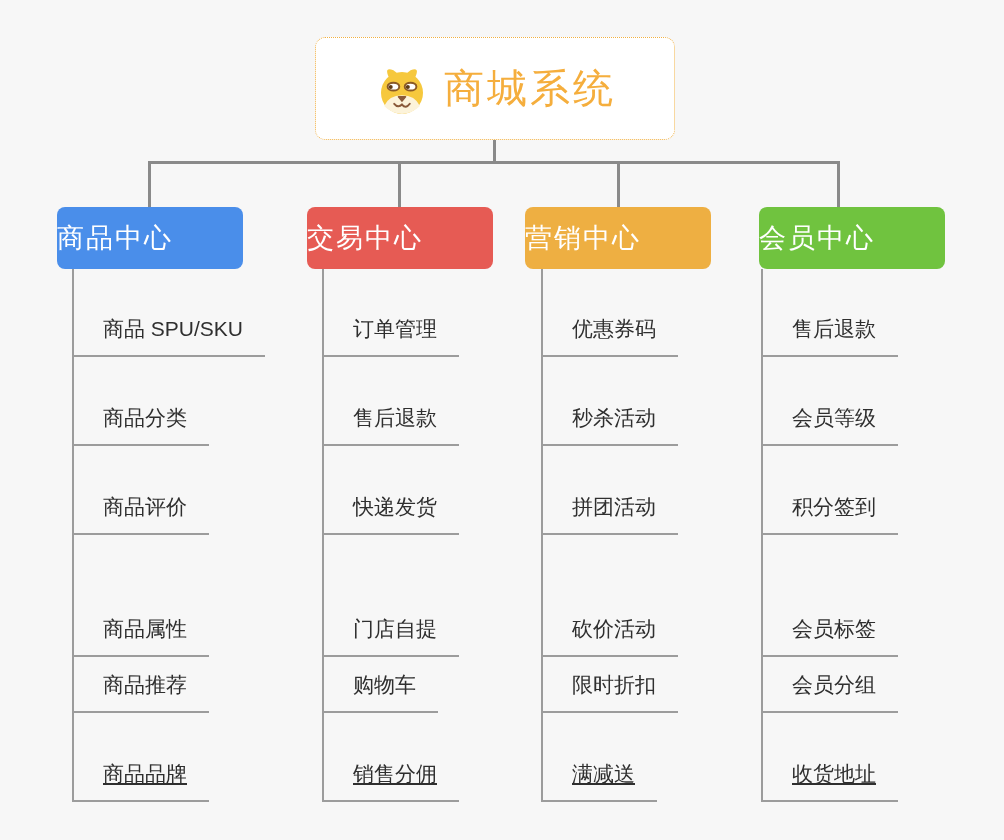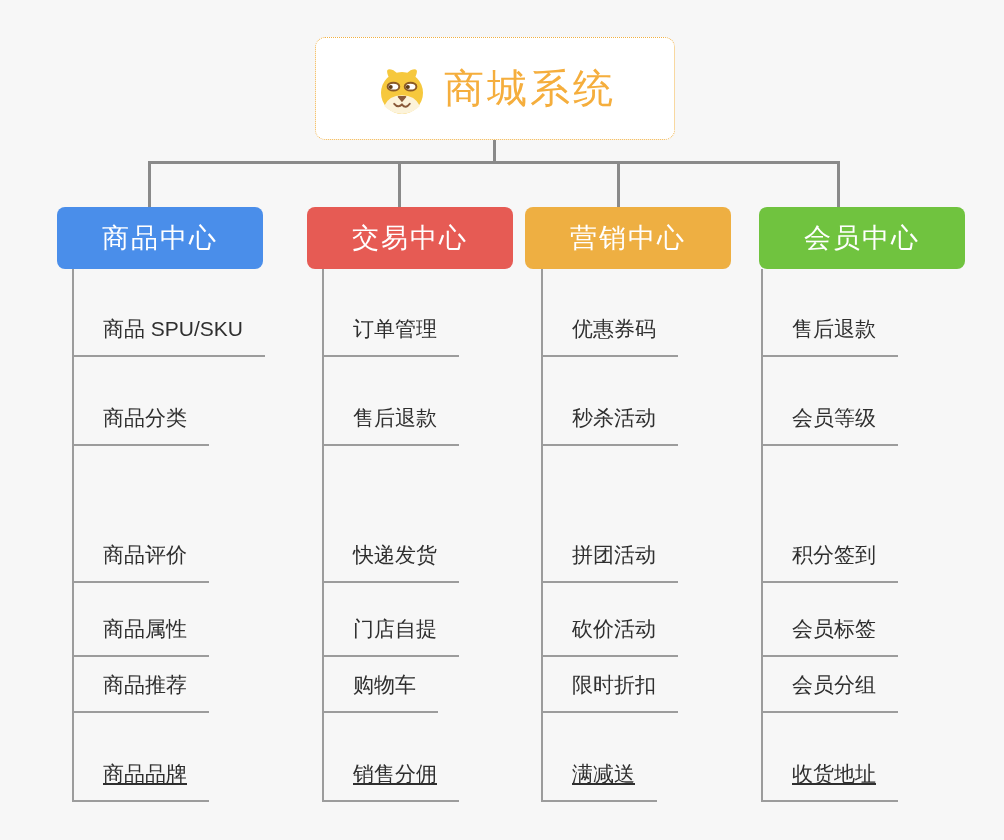--- a/index.html
+++ b/index.html
@@ -23,39 +23,39 @@
   
   .root-node {
     position:absolute; left:315px; top:37px; width:360px; height:103px;
     background:#ffffff; border:1px dotted #f2b143; border-radius:10px;
     box-sizing:border-box; display:flex; align-items:center; justify-content:center; gap:14px;
   }
   .root-title { font-size:40px; color:#f5ae3d; letter-spacing:3px; }
 
   
   .branch {
-    position:absolute; top:207px; width:206px; height:62px; border-radius:8px;
+    position:absolute; top:207px; width:186px; height:62px; border-radius:8px;
     color:#ffffff; font-size:27px; letter-spacing:2px;
-    display:flex; align-items:center; justify-content:center;
+    display:flex; align-items:center; 
   }
   .branch-1 { left:57px; }  .branch-2 { left:307px; }
   .branch-3 { left:525px; } .branch-4 { left:759px; }
 
   
   .col { position:absolute; top:0; width:0; }
   .col-1 { left:72px; } .col-2 { left:322px; } .col-3 { left:541px; } .col-4 { left:761px; }
   .child {
     position:absolute; left:0; white-space:nowrap;
     font-size:21px; color:#2f2f2f; line-height:34px;
     padding:0 22px 9px 31px;
     border-bottom:2px solid #9c9c9c;
   }
   .child:nth-of-type(1){ top:312px; }
   .child:nth-of-type(2){ top:401px; }
-  .child:nth-of-type(3){ top:490px;margin-top:48px; }
+  .child:nth-of-type(3){ top:490px; }
   .child:nth-of-type(4){ top:612px; }
   .child:nth-of-type(5){ top:668px; }
   .child:nth-of-type(6){ top:757px;text-decoration:underline; }
 </style>
 </head>
 <body>
 
 <div class="stage">
 
   <div class="line root-stem"></div>

